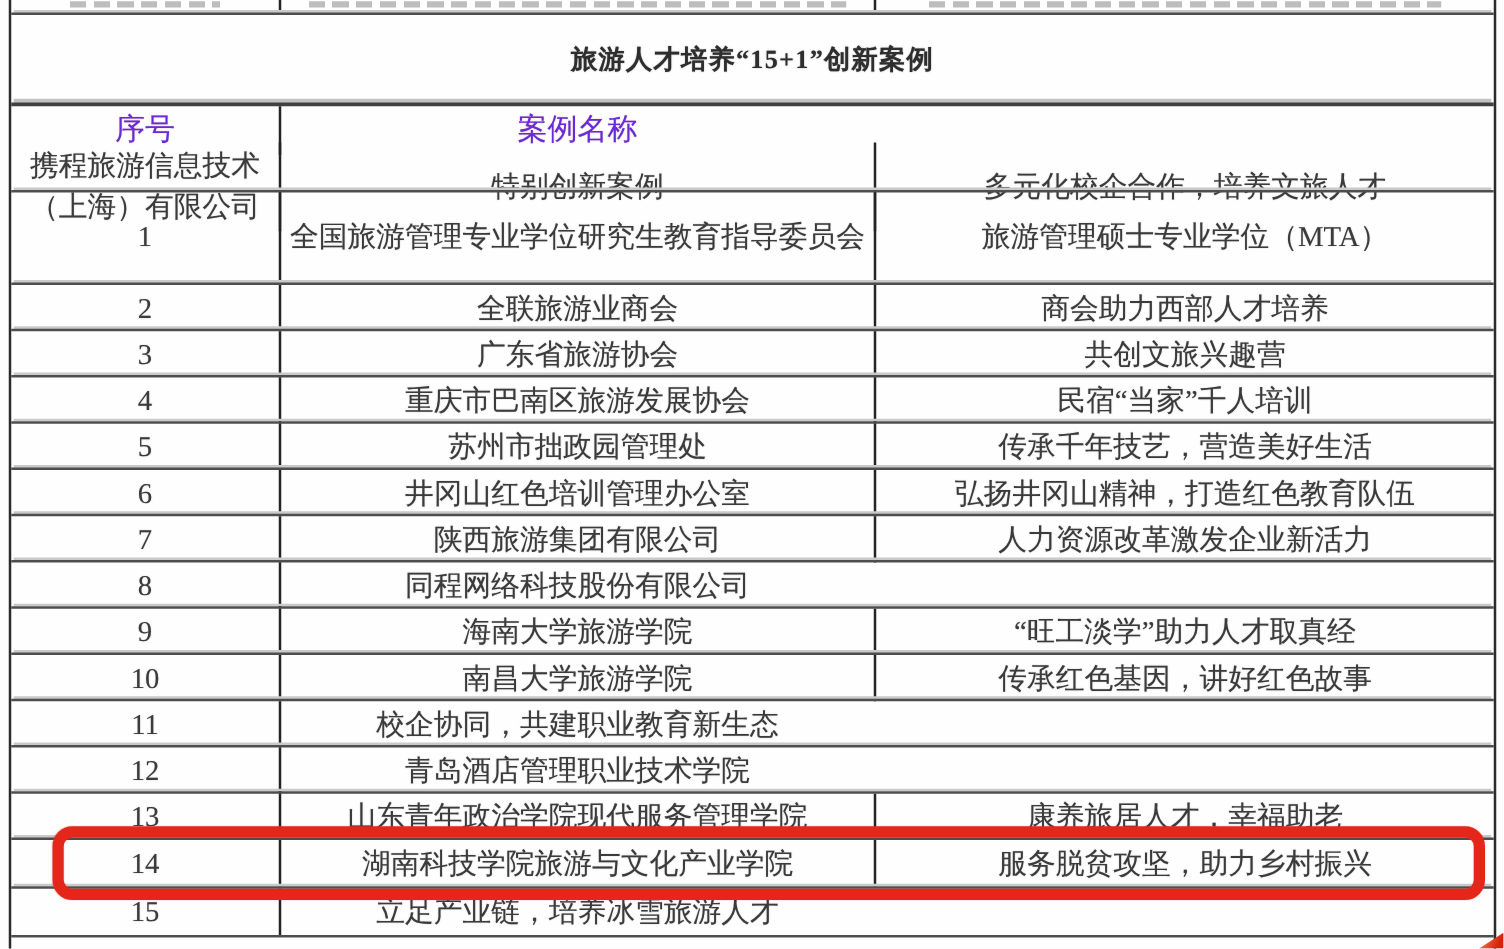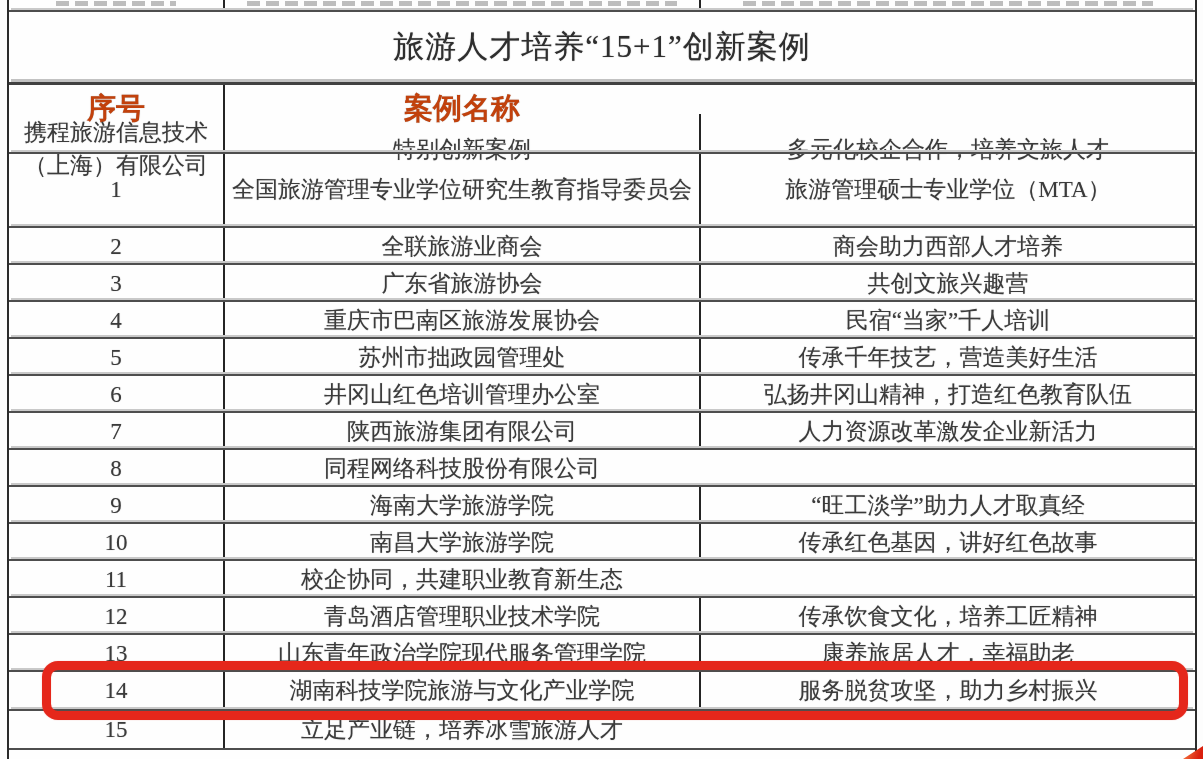--- a/index.html
+++ b/index.html
@@ -46,27 +46,27 @@
   #clipped-row .tcell { padding: 0; align-items: flex-start; }
   .frag {
     height: 5px; margin-top: 1px;
     background: repeating-linear-gradient(90deg,
       #adadad 0 13px, transparent 13px 19px);
     opacity: .8;
   }
   
   #title-row { height: 72px; display: flex; align-items: center; justify-content: center; }
   #doc-title {
-    font-size: 31px; font-weight: normal; color: #2e2e2e;
+    font-size: 21px; font-weight: bold; color: #2e2e2e;
     letter-spacing: 1px;
     text-shadow: 0 0 1px rgba(40,40,40,0.6);
   }
   
   #header-row { height: 32px; border-top: 3px solid #414141; box-shadow: 0 -5px 0 -2px #c2c2c2; }
-  #header-row .tcell { font-weight: bold; font-size: 29px; color: #c2410c; }
+  #header-row .tcell { font-weight: normal; font-size: 24px; color: #6d28d9; }
   
   .trow.h-norm { height: 37px; }
   .trow.h-special { height: 38px; }
   .trow.h-tall { height: 74px; }
   .trow.h-last2 { height: 39px; }
   #rows-end {
     border-top: 2px solid #4e4e4e;
     box-shadow: 0 -4px 0 -2px #c9c9c9;
     height: 0;
   }
@@ -188,21 +188,20 @@
   </div>
 
   <div class="trow h-norm">
     <div class="tcell cell-no">11</div>
     <div class="tcell cell-case">校企协同，共建职业教育新生态</div>
   </div>
 
   <div class="trow h-norm">
     <div class="tcell cell-no">12</div>
     <div class="tcell cell-unit">青岛酒店管理职业技术学院</div>
-    <div class="tcell cell-case">传承饮食文化，培养工匠精神</div>
   </div>
 
   <div class="trow h-norm">
     <div class="tcell cell-no">13</div>
     <div class="tcell cell-unit">山东青年政治学院现代服务管理学院</div>
     <div class="tcell cell-case">康养旅居人才，幸福助老</div>
   </div>
 
   <div class="trow h-last2">
     <div class="tcell cell-no">14</div>

